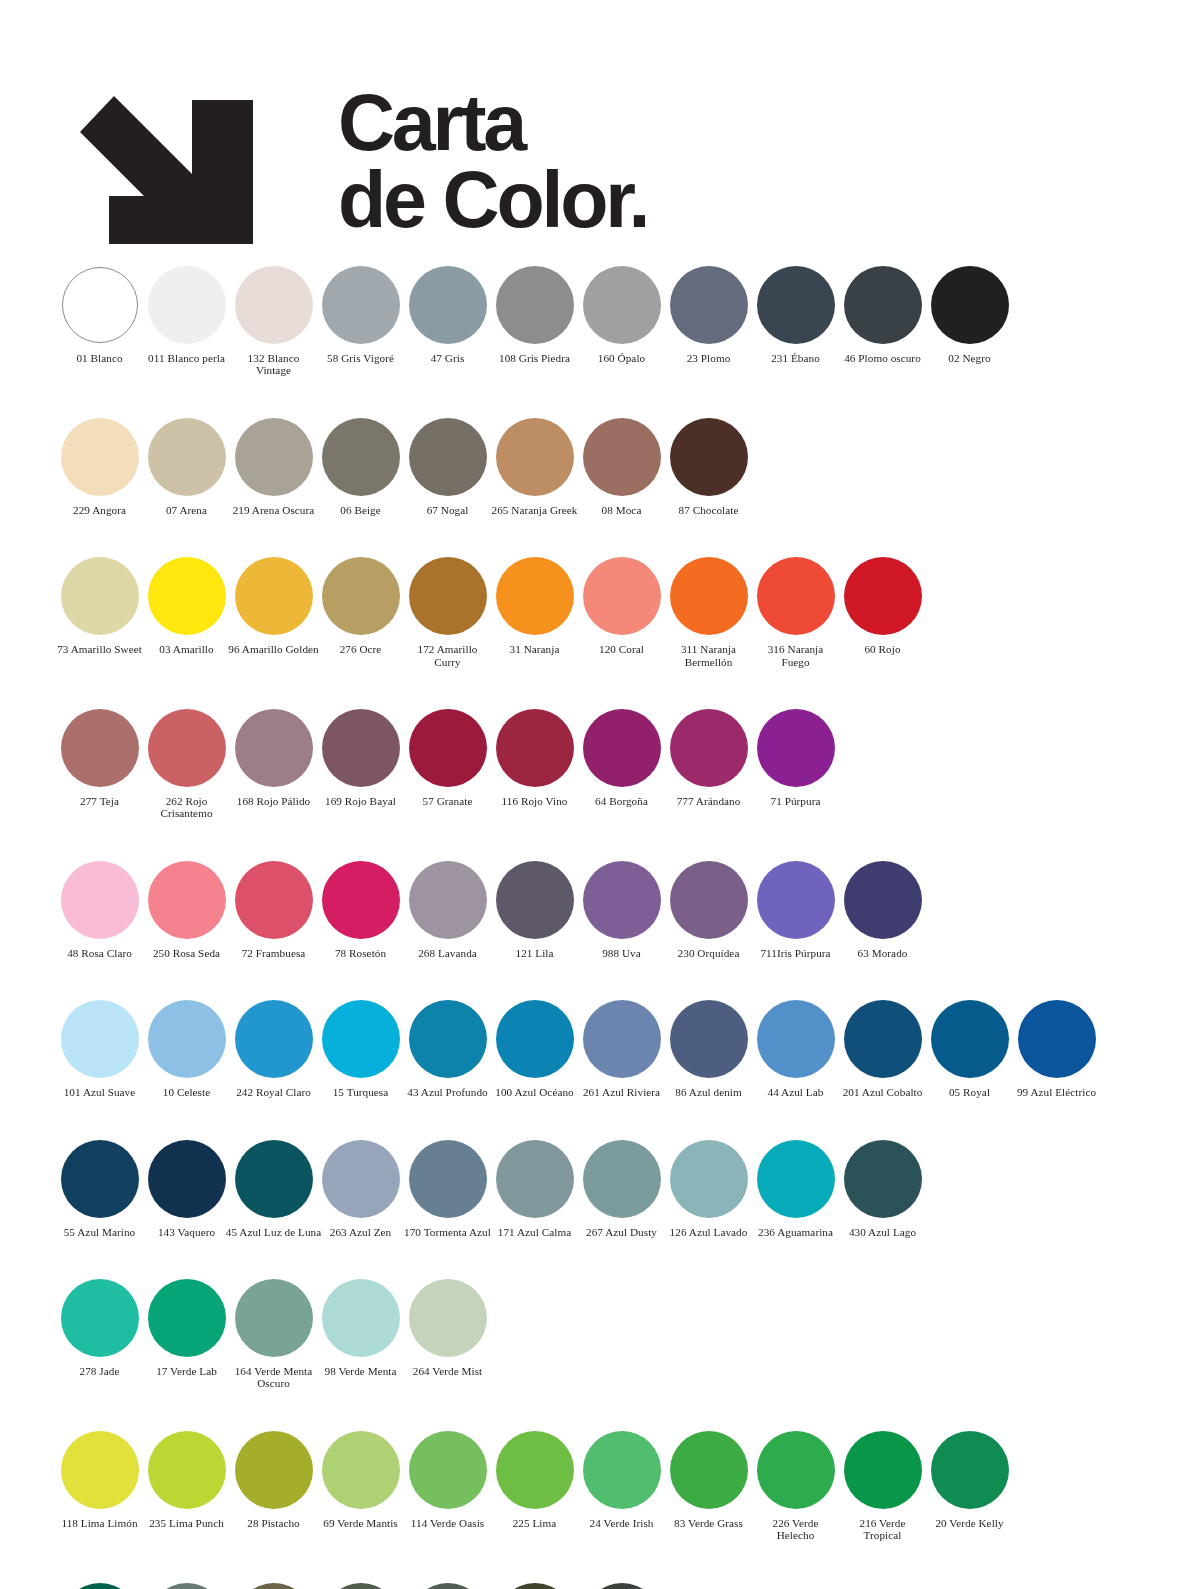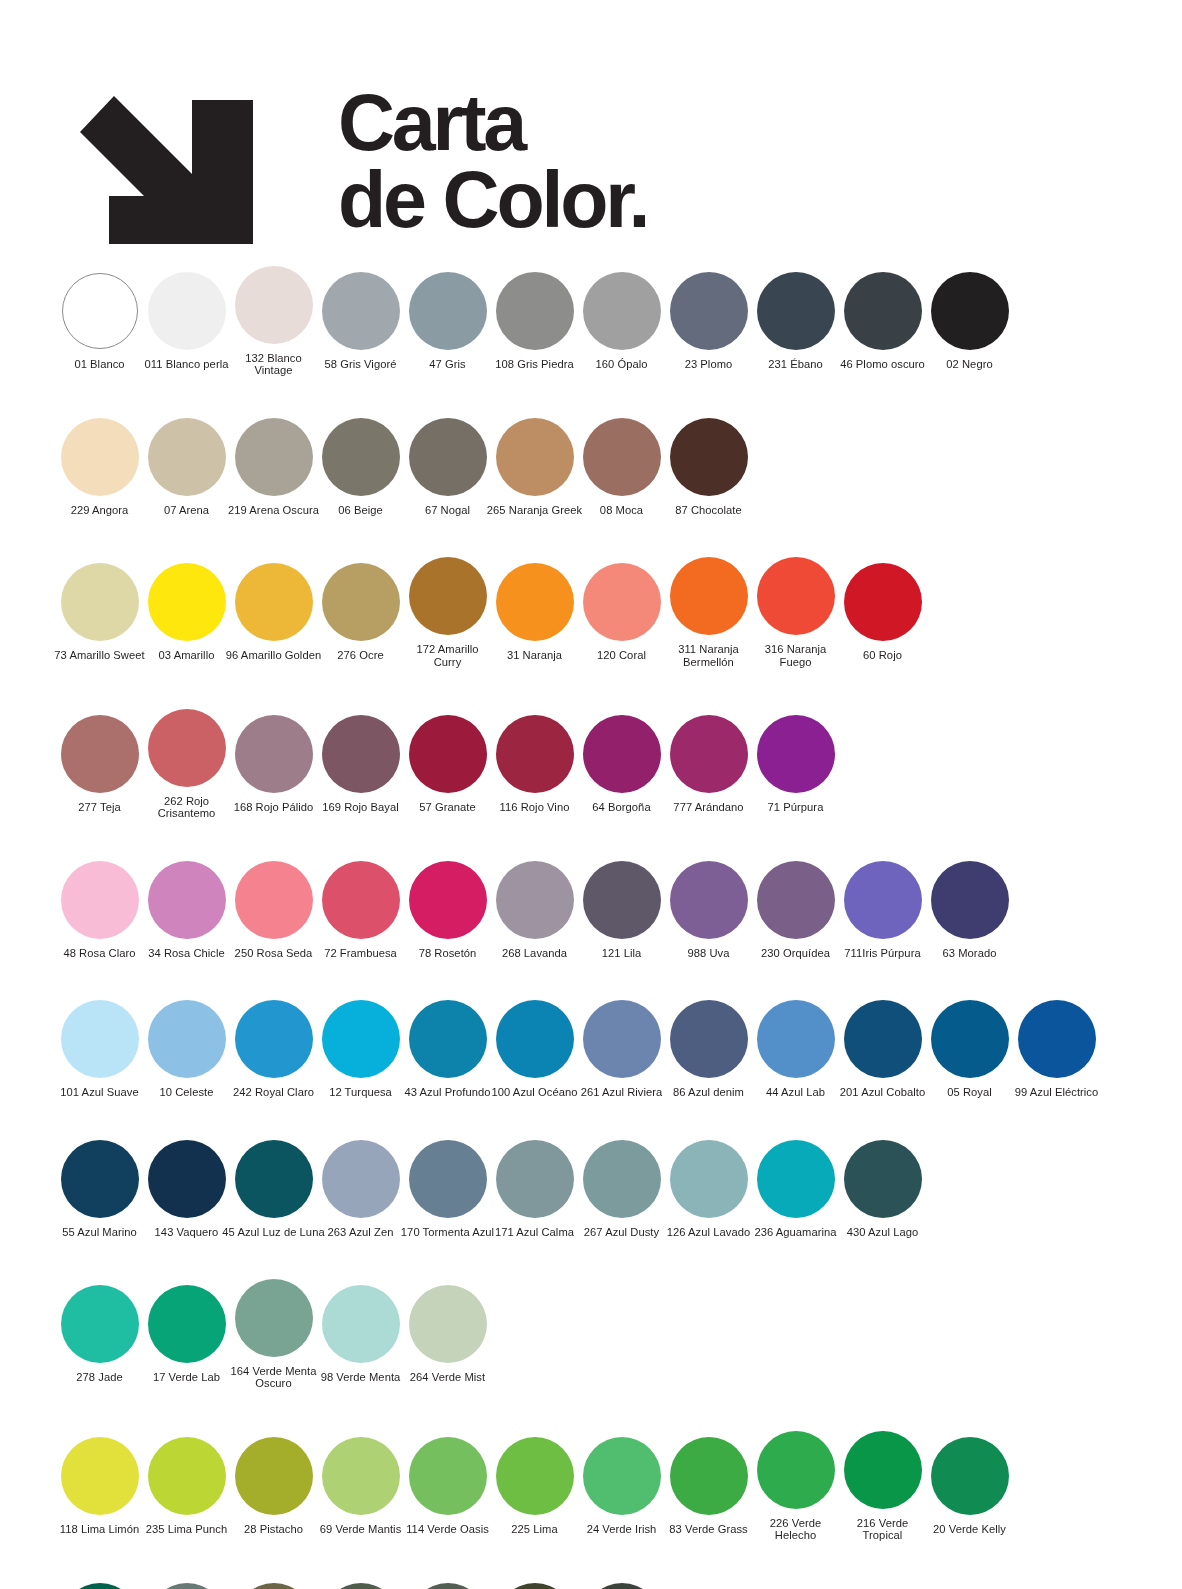--- a/index.html
+++ b/index.html
@@ -47,22 +47,23 @@
     color: #231f20;
     white-space: nowrap;
   }
 
   
   .chart {
     padding: 0 0 0 56px;
   }
   .swatch-row {
     display: flex;
-    align-items: center;
+    align-items: flex-start;
     margin-bottom: 0px;
+    font-family: Liberation Serif, serif;
   }
   .swatch {
     width: 87px;
     flex: 0 0 87px;
     display: flex;
     flex-direction: column;
     align-items: center;
     margin-right: 0px;
   }
   .dot-wrap {
@@ -361,26 +362,20 @@
     <div class="row-gap"></div>
     <div class="swatch-row">
       <div class="swatch">
         <div class="dot-wrap">
           <div class="dot" style="background: rgb(249, 188, 214);"></div>
         </div>
         <div class="swatch-label">48 Rosa Claro</div>
       </div>
       <div class="swatch">
         <div class="dot-wrap">
-          <div class="dot" style="background: rgb(207, 132, 189);"></div>
-        </div>
-        <div class="swatch-label">34 Rosa Chicle</div>
-      </div>
-      <div class="swatch">
-        <div class="dot-wrap">
           <div class="dot" style="background: rgb(244, 130, 143);"></div>
         </div>
         <div class="swatch-label">250 Rosa Seda</div>
       </div>
       <div class="swatch">
         <div class="dot-wrap">
           <div class="dot" style="background: rgb(221, 80, 106);"></div>
         </div>
         <div class="swatch-label">72 Frambuesa</div>
       </div>
@@ -444,21 +439,21 @@
       <div class="swatch">
         <div class="dot-wrap">
           <div class="dot" style="background: rgb(33, 150, 207);"></div>
         </div>
         <div class="swatch-label">242 Royal Claro</div>
       </div>
       <div class="swatch">
         <div class="dot-wrap">
           <div class="dot" style="background: rgb(7, 176, 219);"></div>
         </div>
-        <div class="swatch-label">12 Turquesa</div>
+        <div class="swatch-label">15 Turquesa</div>
       </div>
       <div class="swatch">
         <div class="dot-wrap">
           <div class="dot" style="background: rgb(13, 130, 171);"></div>
         </div>
         <div class="swatch-label">43 Azul Profundo</div>
       </div>
       <div class="swatch">
         <div class="dot-wrap">
           <div class="dot" style="background: rgb(11, 132, 180);"></div>

